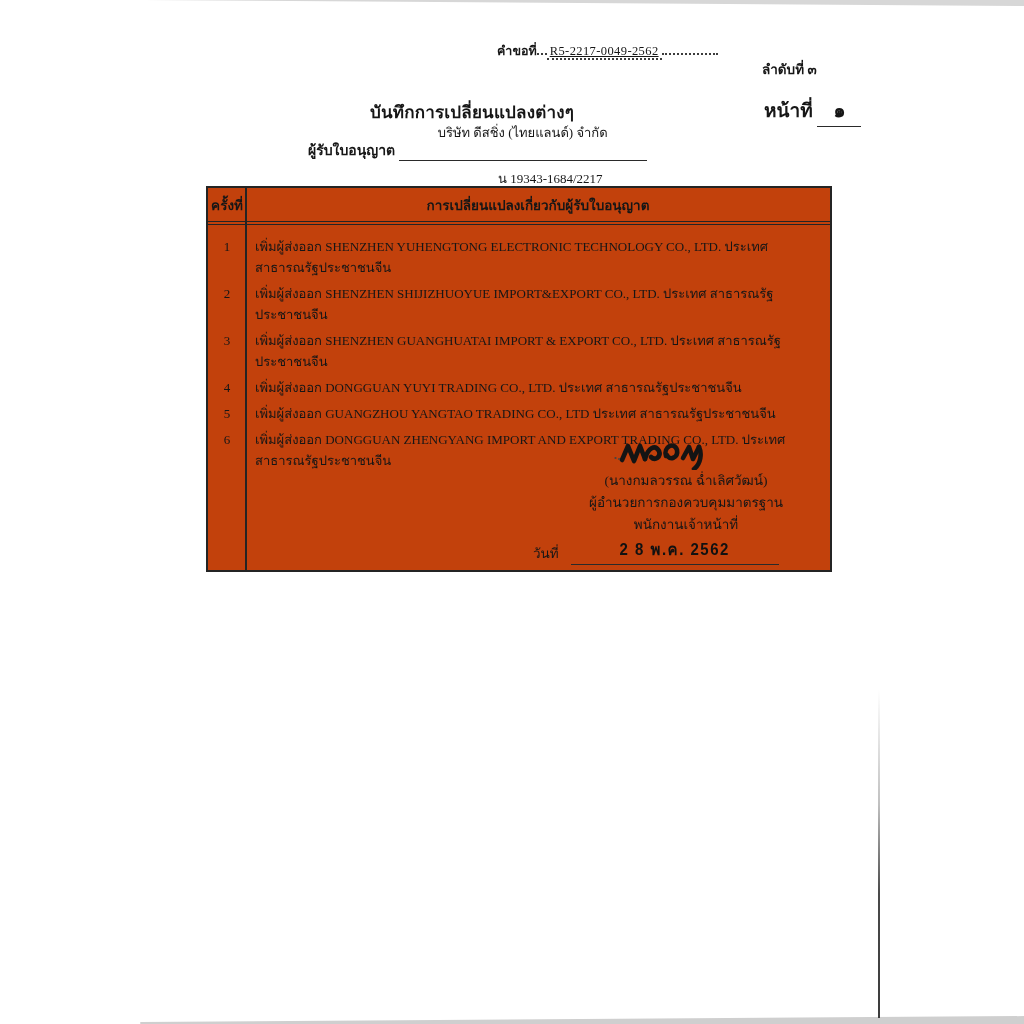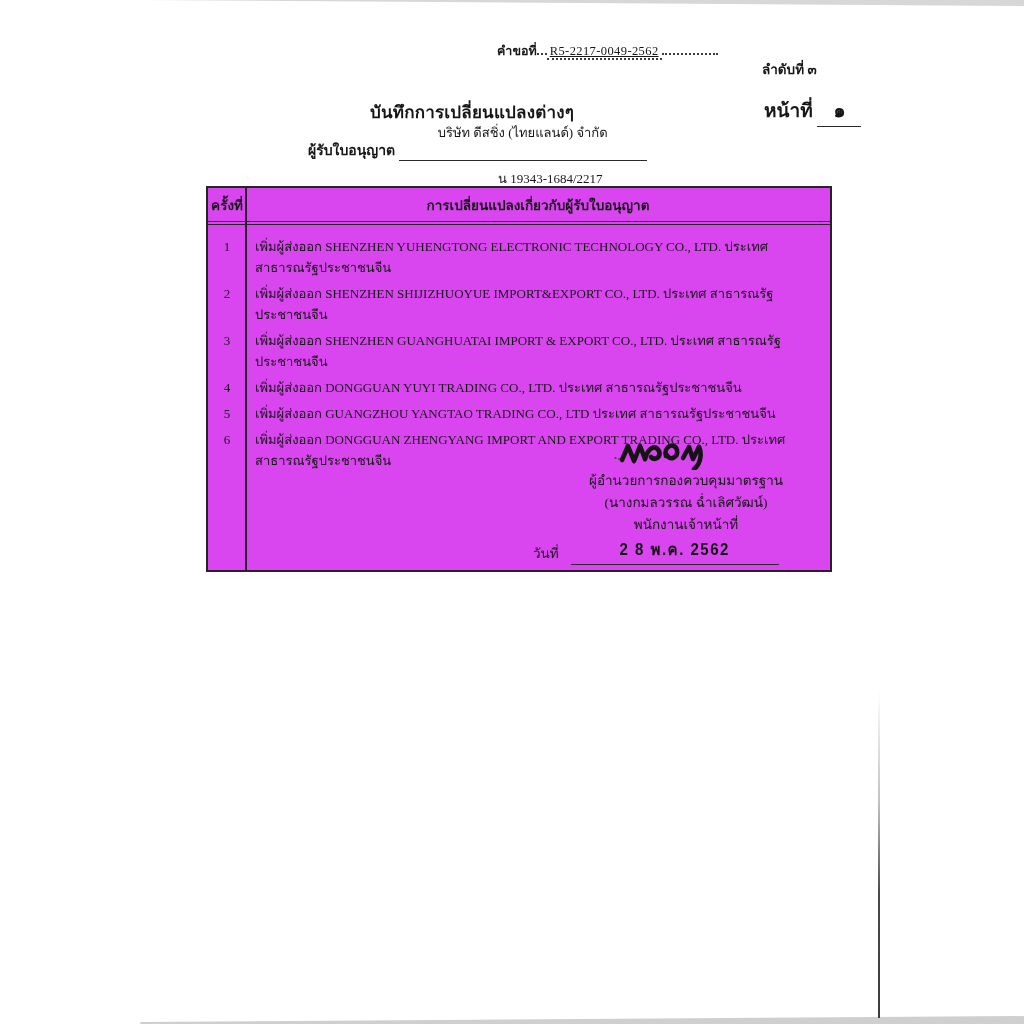--- a/index.html
+++ b/index.html
@@ -31,21 +31,21 @@
   .licensee-line { left:308px; top:122px; font-size:14px; white-space:nowrap; }
   .licensee-line .lbl, .license-line .lbl { font-weight:700; }
   .u-value { display:inline-block; text-align:center; font-weight:400; font-size:13px;
              border-bottom:1.6px solid #2a2a2a; padding-bottom:17px; vertical-align:bottom; }
   .licensee-line .u-value { width:248px; }
   .license-line { left:390px; top:148px; font-size:14px; white-space:nowrap; }
   .license-line .u-value { width:170px;margin-top:20px; }
 
   
   .doc-table { left:206px; top:186px; width:626px; height:386px;
-               border:2px solid #242424; background:#d946ef; }
+               border:2px solid #242424; background:#c2410c; }
   .t-vline { position:absolute; left:37px; top:0; bottom:0; width:1.7px; background:#242424; }
   .t-header { display:flex; height:37px; border-bottom:4px double #242424; }
   .t-h1 { flex:0 0 38px; display:flex; align-items:center; justify-content:center;
           font-weight:700; font-size:13.5px; }
   .t-h2 { flex:1; display:flex; align-items:center; justify-content:center;
           font-weight:700; font-size:13.5px; }
   .t-body { padding-top:11px; }
   .t-row { display:flex; margin-bottom:5px; line-height:21px; font-size:13px; }
   .t-no  { flex:0 0 38px; text-align:center; }
   .t-text{ flex:1; padding:0 18px 0 9px; }
@@ -141,22 +141,22 @@
       <path d="M31 23 C34 12, 41 8, 45 15 C47.5 21, 41 25, 37 21"></path>
       <path d="M52 20 C49 11, 60 5, 63 14 C64.5 22, 55 25, 53 19"></path>
       <path d="M69 22 L75 11 L79 23 L85 11"></path>
       <path d="M85 11 C88 17, 87 28, 80 33"></path>
     </g>
     <g fill="#444">
       <circle cx="1.5" cy="22" r="1.1"></circle>
         <circle cx="5" cy="23" r="1.0"></circle>
     </g>
   </svg>
+  <div>(นางกมลวรรณ ฉ่ำเลิศวัฒน์)</div>
   <div>ผู้อำนวยการกองควบคุมมาตรฐาน</div>
-  <div>(นางกมลวรรณ ฉ่ำเลิศวัฒน์)</div>
   <div>พนักงานเจ้าหน้าที่</div>
   <div class="date-row">
     <span class="date-label">วันที่</span>
     <span class="date-underline"><span class="date-stamp">2 8 พ.ค. 2562</span></span>
   </div>
 </div>
 
 <div class="abs scan-top"></div>
 <div class="abs scan-bottom"></div>
 <div class="abs scan-vline"></div>

